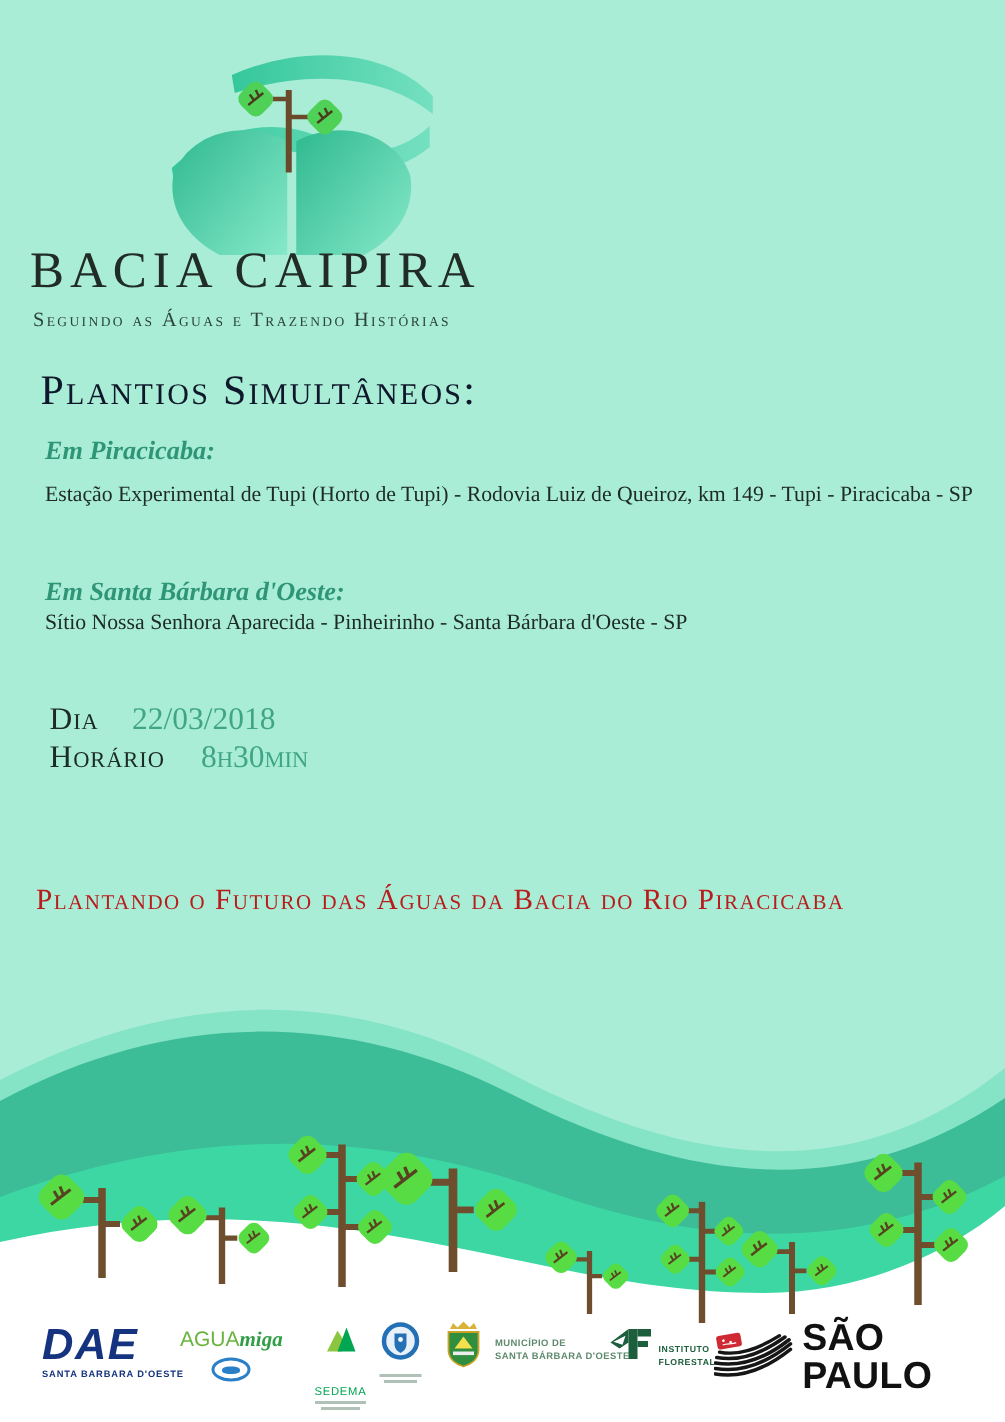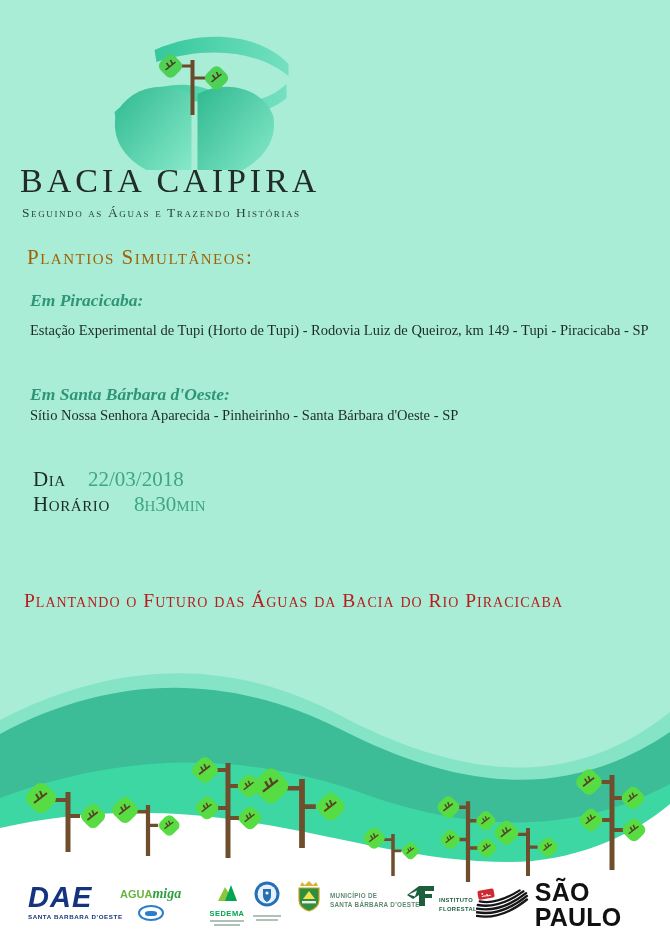--- a/index.html
+++ b/index.html
@@ -14,21 +14,21 @@
   .brand-title{
     left:20px;top:163px;font-size:34px;letter-spacing:4px;color:#222C26;
     line-height:1.05;white-space:nowrap;
   }
   .brand-subtitle{
     left:22px;top:205px;font-size:13.5px;letter-spacing:1.6px;color:#2B423A;
     font-variant:small-caps;white-space:nowrap;
   }
   
   .heading{
-    left:27px;top:245px;font-size:21px;letter-spacing:1.5px;color:#a16207;
+    left:27px;top:245px;font-size:28px;letter-spacing:1.5px;color:#0f172a;
     font-variant:small-caps;white-space:nowrap;
   }
   .loc-label{
     font-size:17.5px;font-style:italic;font-weight:600;color:#2F9577;white-space:nowrap;
   }
   .loc-address{font-size:14.5px;color:#1E2A25;white-space:nowrap;}
   .loc1-label{left:30px;top:290px;}
   .loc1-address{left:30px;top:322px;}
   .loc2-label{left:30px;top:384px;}
   .loc2-address{left:30px;top:407px;}
@@ -45,28 +45,28 @@
     font-variant:small-caps;white-space:nowrap;
   }
   
   .waves{left:0;top:600px;width:670px;height:348px;}
   .dae{left:28px;top:883px;text-align:left;}
   .dae-name{font-family:"Liberation Sans",sans-serif;font-style:italic;font-weight:900;
     font-size:29px;line-height:1;color:#16337F;letter-spacing:1px;display:block;}
   .dae-sub{font-family:"Liberation Sans",sans-serif;font-size:6.2px;font-weight:700;
     color:#16337F;letter-spacing:.6px;display:block;margin-top:1px;}
   .agua{left:120px;top:884px;text-align:center;}
-  .agua-caps{font-family:"Liberation Sans",sans-serif;font-weight:700;font-size:11px;color:#68B43E;}
+  .agua-caps{font-family:"Liberation Sans",sans-serif;font-weight:400;font-size:14px;color:#68B43E;}
   .agua-script{font-style:italic;font-weight:700;font-size:14px;color:#2F9E44;}
   .agua-oval{width:22px;height:12px;border:2px solid #2A7FC9;border-radius:50%;
     margin:3px auto 0;background:#fff;display:flex;align-items:center;justify-content:center;}
   .agua-oval-core{width:12px;height:5px;background:#2A7FC9;border-radius:40%;}
   .sedema{left:205px;top:883px;text-align:center;width:44px;}
-  .sedema-name{font-family:"Liberation Sans",sans-serif;font-weight:700;font-size:7.5px;
-    color:#00A651;letter-spacing:.5px;display:block;margin-top:2px;}
+  .sedema-name{font-family:"Liberation Sans",sans-serif;font-weight:400;font-size:7.5px;
+    color:#00A651;letter-spacing:.5px;display:block;margin-top:15px;}
   .caption-bar{height:2px;background:#8FA89A;margin:2px auto 0;opacity:.7;}
   .crest-blue{left:252px;top:881px;text-align:center;width:30px;}
   .crest-green{left:296px;top:880px;}
   .muni-text{left:330px;top:891px;font-family:"Liberation Sans",sans-serif;
     font-size:6.3px;font-weight:700;color:#5F8A6E;letter-spacing:.3px;line-height:1.5;}
   .iflogo{left:405px;top:882px;}
   .if-text{left:439px;top:896px;font-family:"Liberation Sans",sans-serif;
     font-size:5.8px;font-weight:700;color:#1D5E3C;letter-spacing:.4px;line-height:1.5;}
   .gov{left:476px;top:879px;display:flex;align-items:center;gap:6px;}
   .gov-text{font-family:"Liberation Sans",sans-serif;color:#111;line-height:1;}

